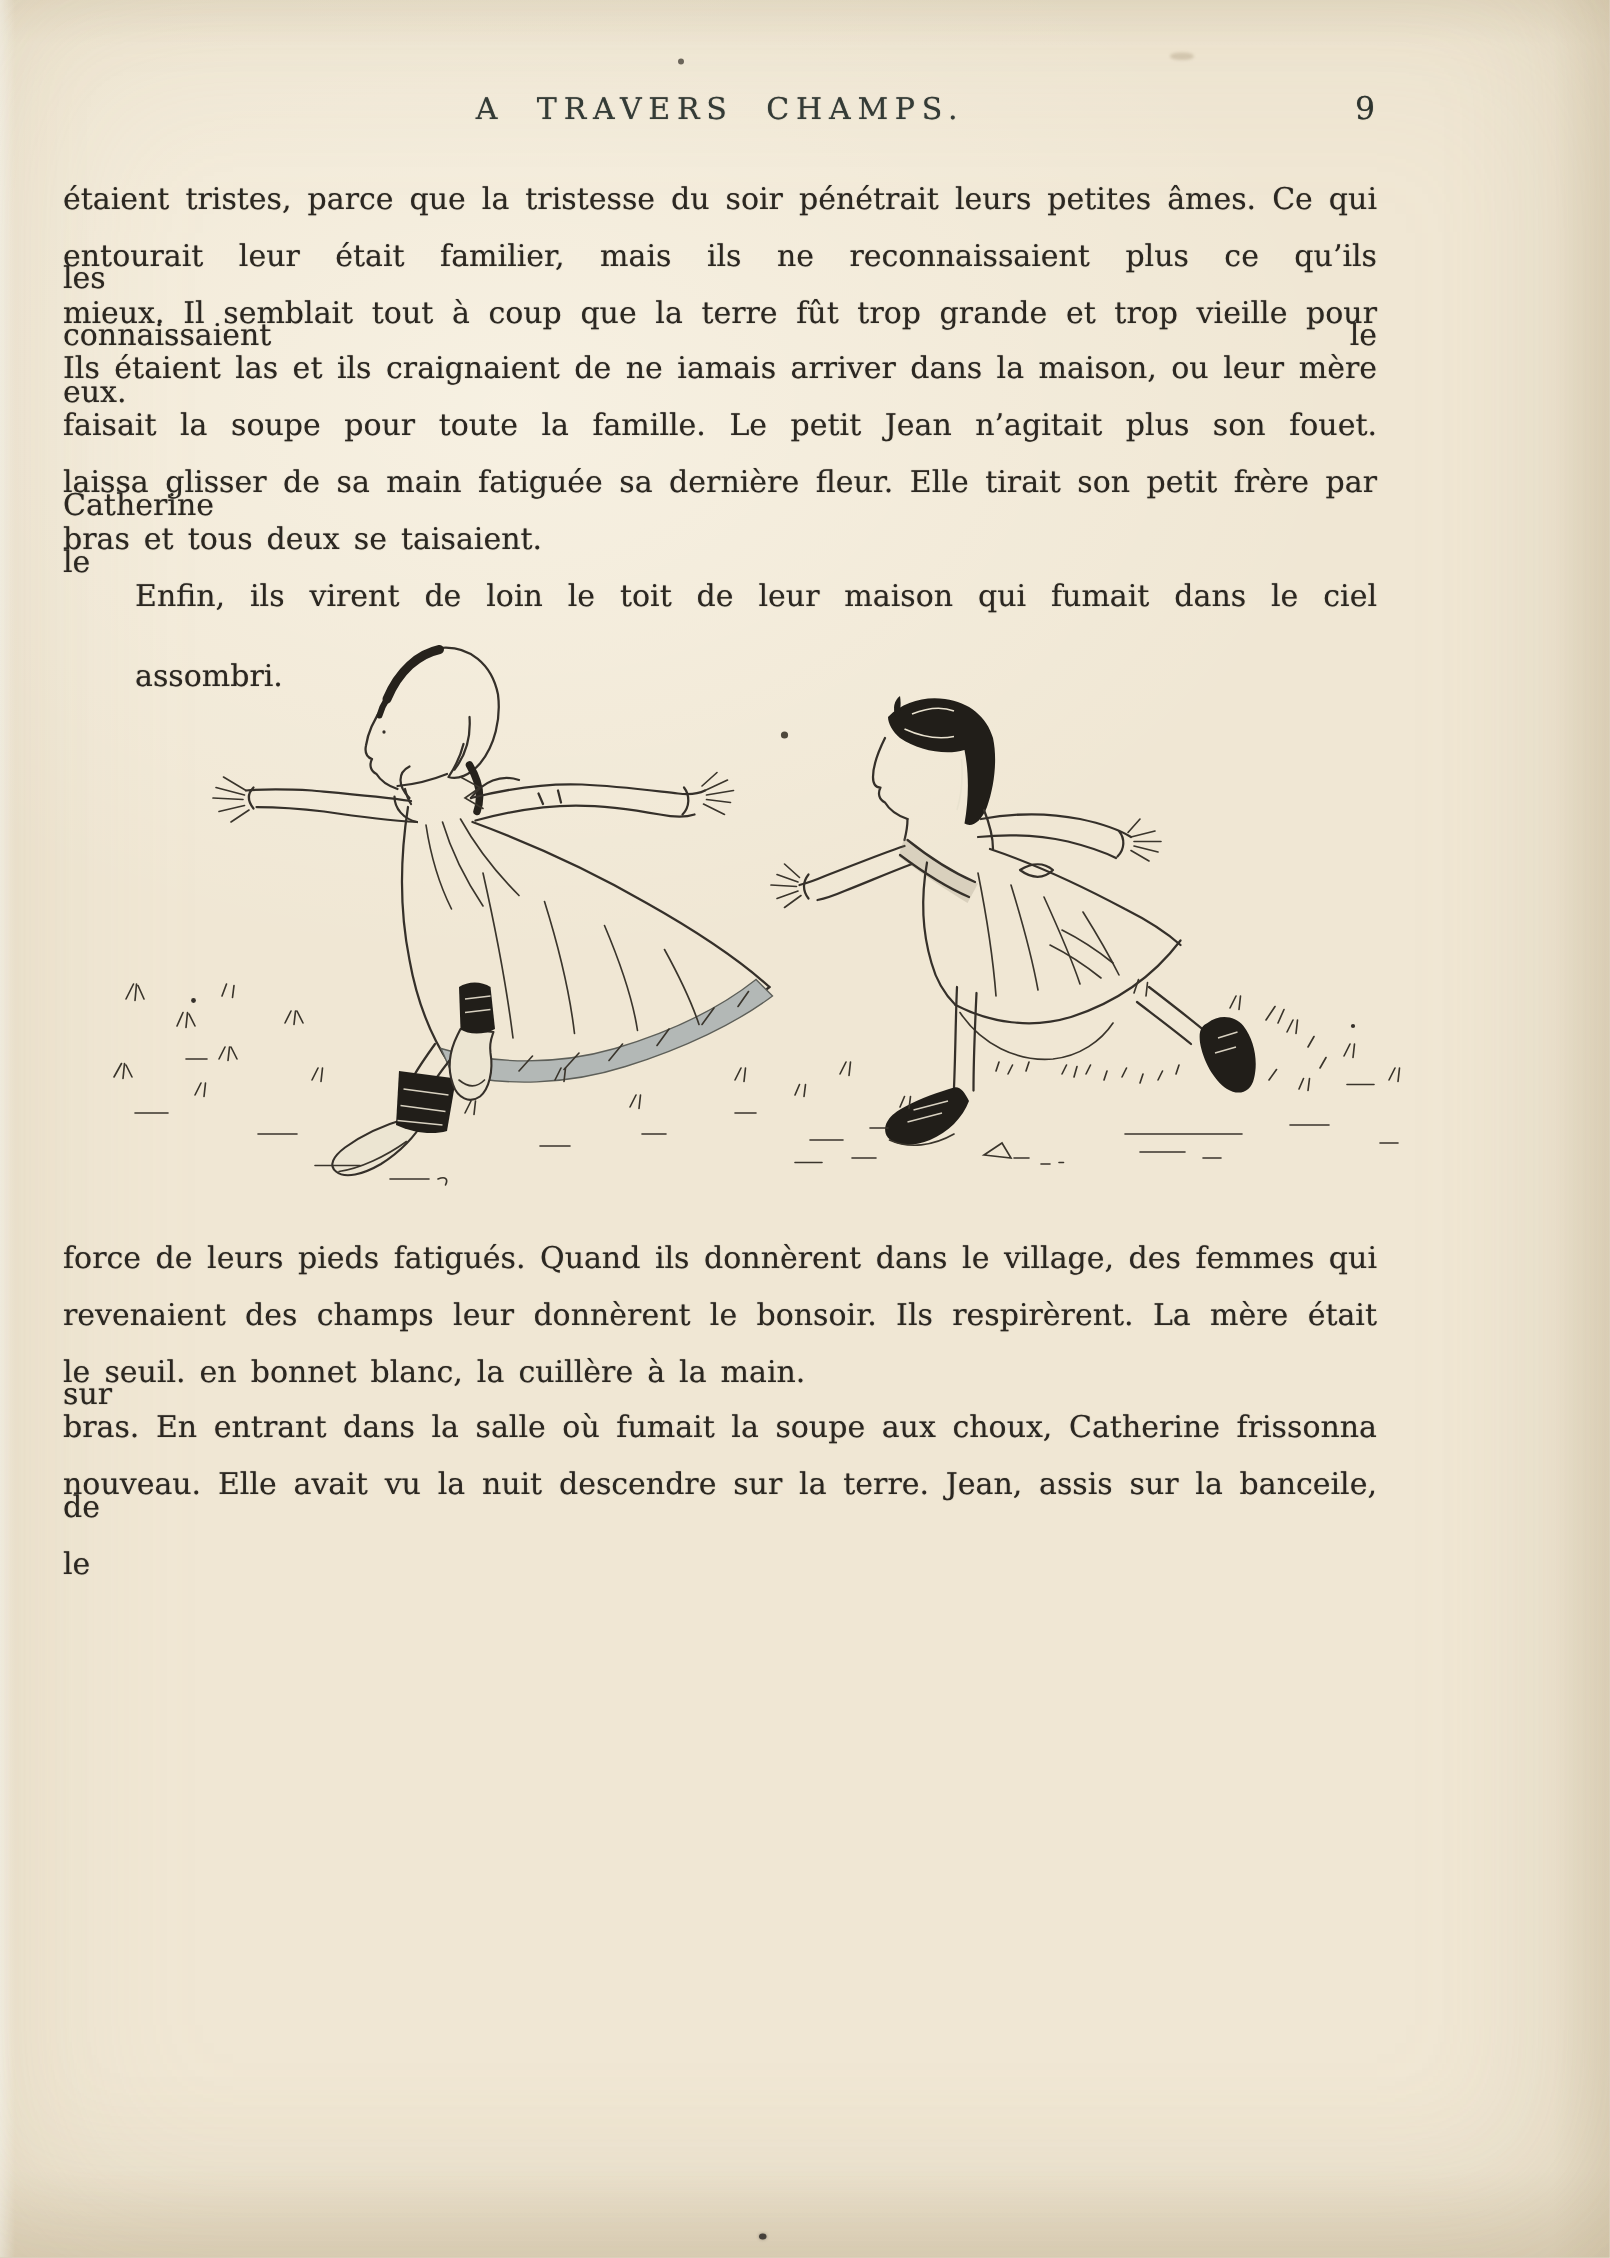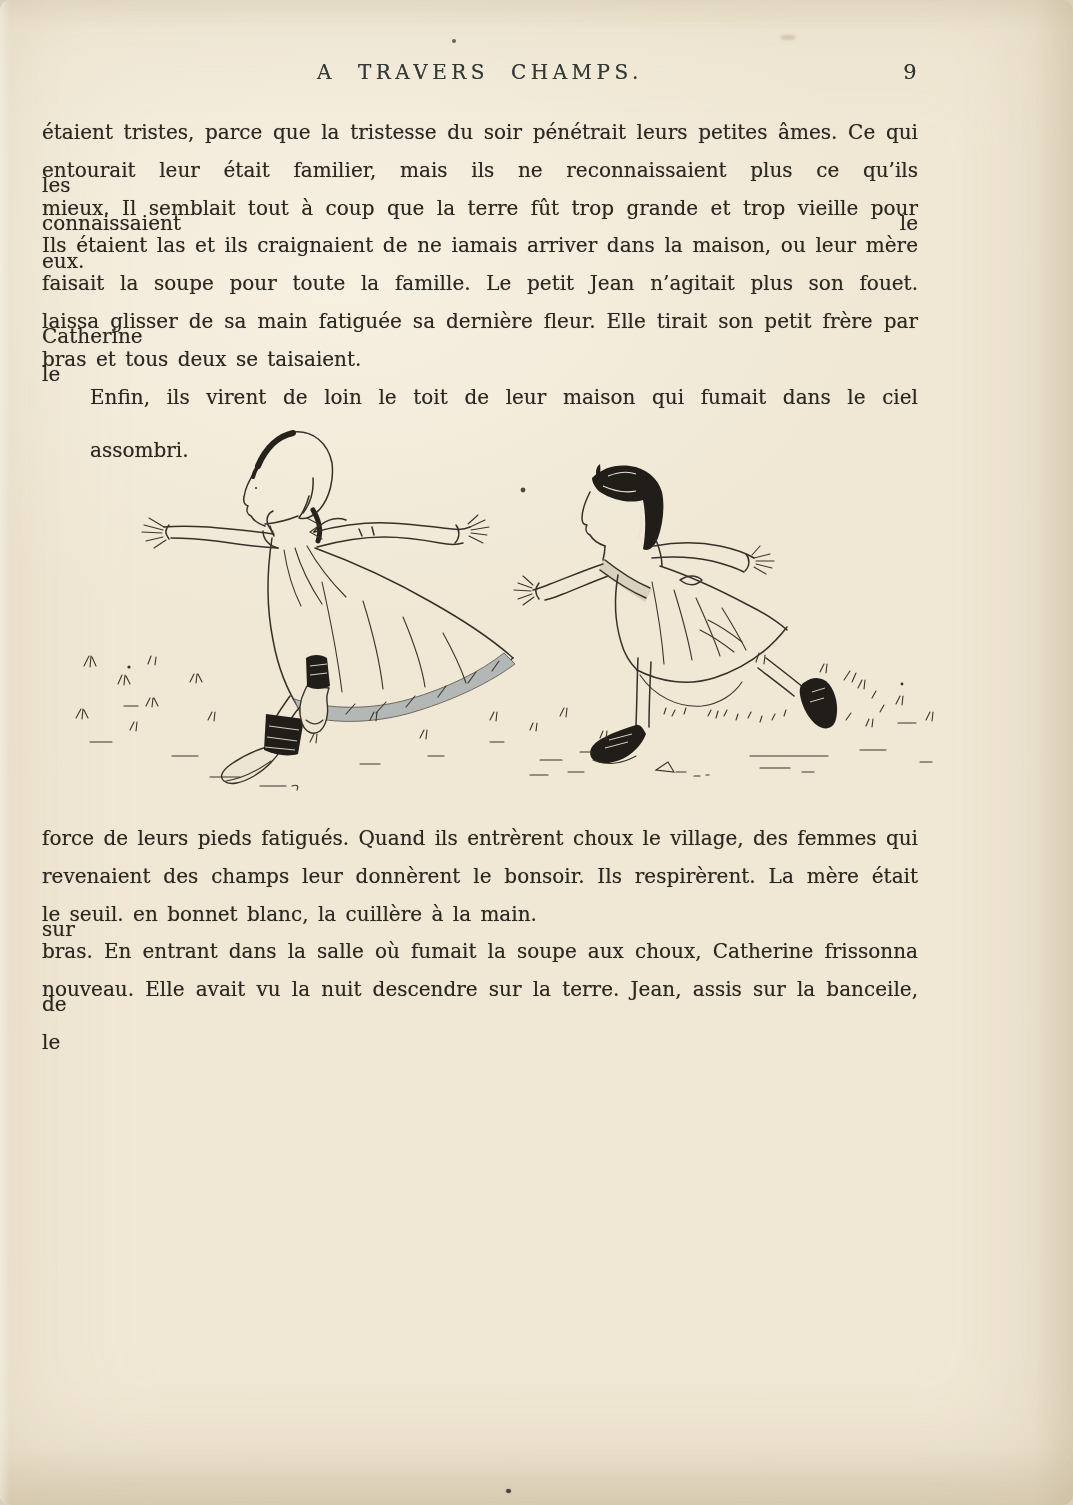--- a/index.html
+++ b/index.html
@@ -12,21 +12,20 @@
     background:
       radial-gradient(900px 600px at 32% 18%, rgba(255,252,243,0.45), rgba(255,252,243,0) 62%),
       linear-gradient(90deg, rgba(250,247,238,0.9) 0px, rgba(250,247,238,0) 10px),
       linear-gradient(270deg, rgba(193,177,146,0.26), rgba(193,177,146,0) 38px),
       linear-gradient(180deg, rgba(196,183,153,0.22), rgba(196,183,153,0) 30px),
       linear-gradient(0deg, rgba(188,170,137,0.28), rgba(188,170,137,0) 58px),
       #f0e7d4;
     box-shadow: inset -26px -36px 90px rgba(163,143,106,0.16), inset 0 0 130px rgba(205,189,158,0.22);
     font-family:"DejaVu Serif", serif;
     color:#2b2721;
-    border-radius:10px;
   }
   .running-head{
     position:absolute; top:57px; left:42px; width:876px; height:30px;
     line-height:30px; text-align:center;
     font-size:20px; letter-spacing:4.5px; word-spacing:11px;
     color:#343b36; text-shadow:0 0 0.6px rgba(52,59,54,0.7);
   }
   .page-number{
     position:absolute; top:57px; left:880px; width:60px; height:30px;
     line-height:30px; text-align:center; font-size:21px; color:#2e342f;
@@ -173,21 +172,21 @@
         M300,344 h20 M368,336 h16 M430,322 h14 M470,355 h18 M520,332 h12 M480,340 h22 M508,352 h16
         M690,336 h78 M700,348 h30 M742,352 h12 M800,330 h26 M838,303 h18 M860,342 h12"></path>
       <path class="thin" d="M596,350 l12,-8 l6,10 z M616,352 h10 M634,356 h6 M646,355 h3"></path>
       <circle cx="463" cy="70" r="2.4" fill="#4f483c"></circle>
       <circle cx="69" cy="247" r="1.6" fill="#35302a"></circle>
       <circle cx="842" cy="264" r="1.4" fill="#35302a"></circle>
     </g>
   </svg>
 
   <div class="text-block block2">
-    <div class="line j">force de leurs pieds fatigués. Quand ils entrèrent choux le village, des femmes qui</div>
+    <div class="line j">force de leurs pieds fatigués. Quand ils donnèrent dans le village, des femmes qui</div>
     <div class="line j">revenaient des champs leur donnèrent le bonsoir. Ils respirèrent. La mère était sur</div>
     <div class="line">le seuil. en bonnet blanc, la cuillère à la main.</div>
     <div class="line j">bras. En entrant dans la salle où fumait la soupe aux choux, Catherine frissonna de</div>
     <div class="line j">nouveau. Elle avait vu la nuit descendre sur la terre. Jean, assis sur la banceile, le</div>
   </div>
 
   <div class="speck b"></div>
 </div>
 
 </body></html>

